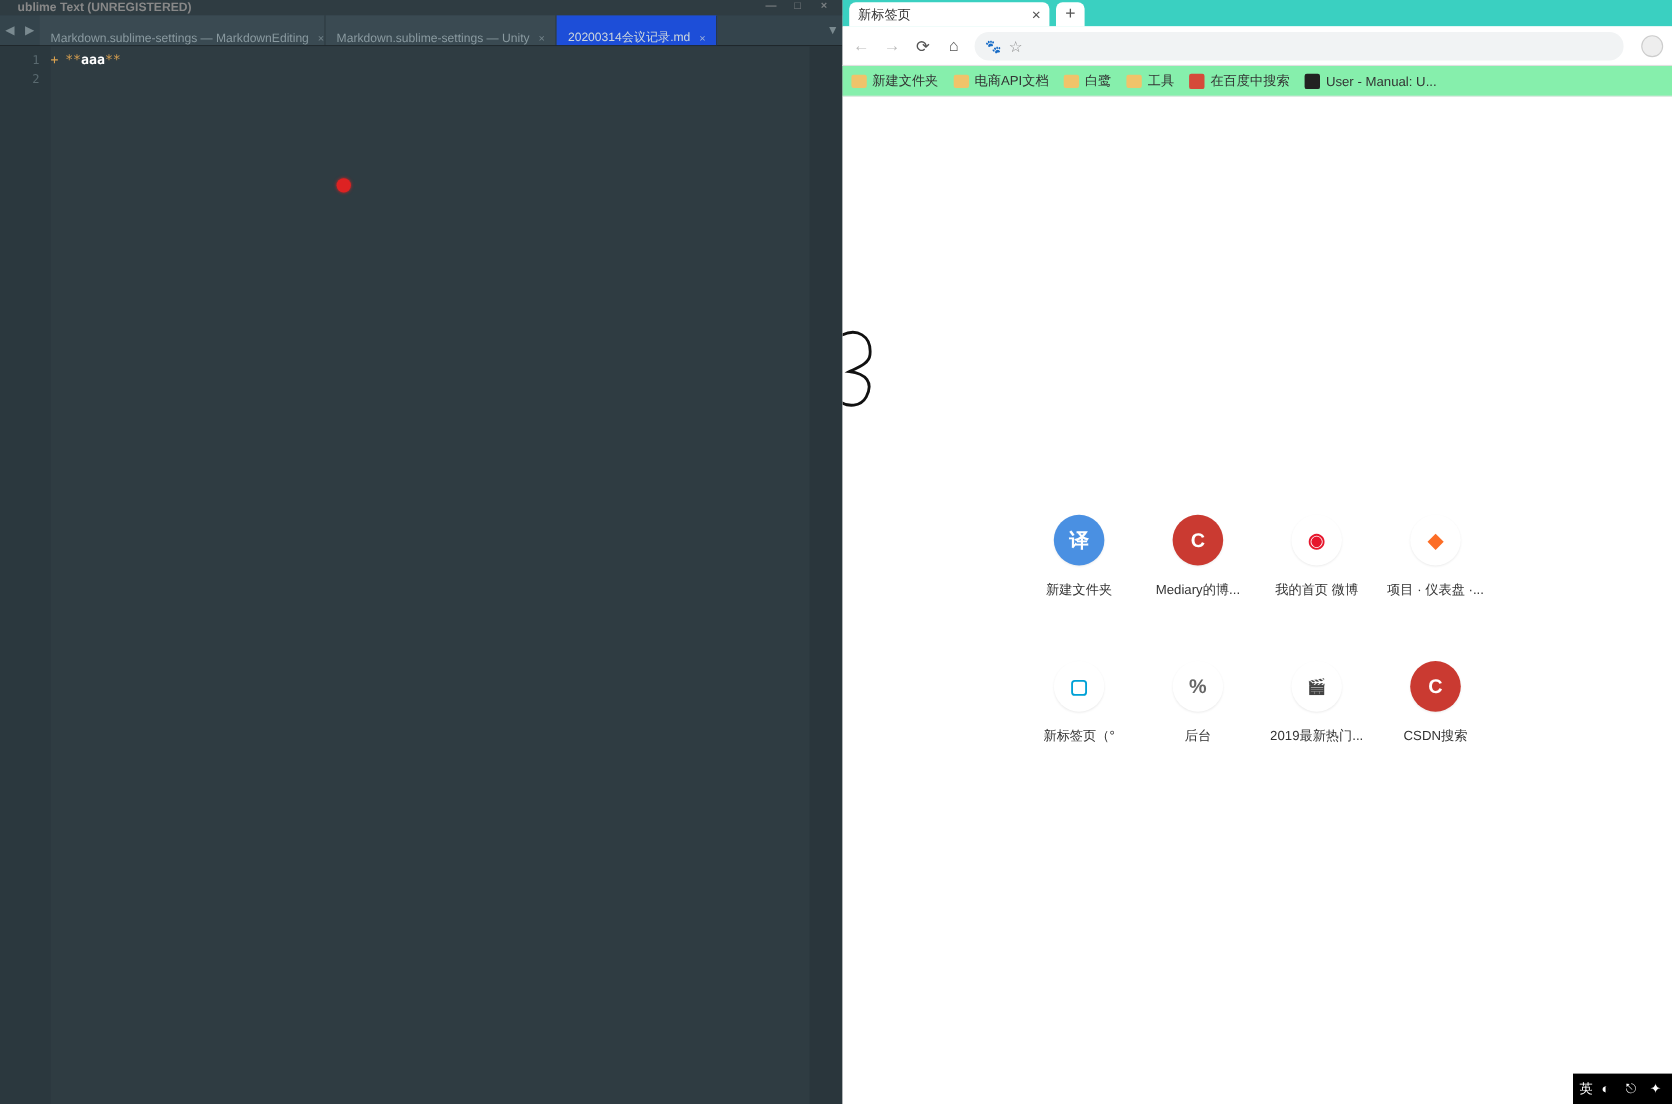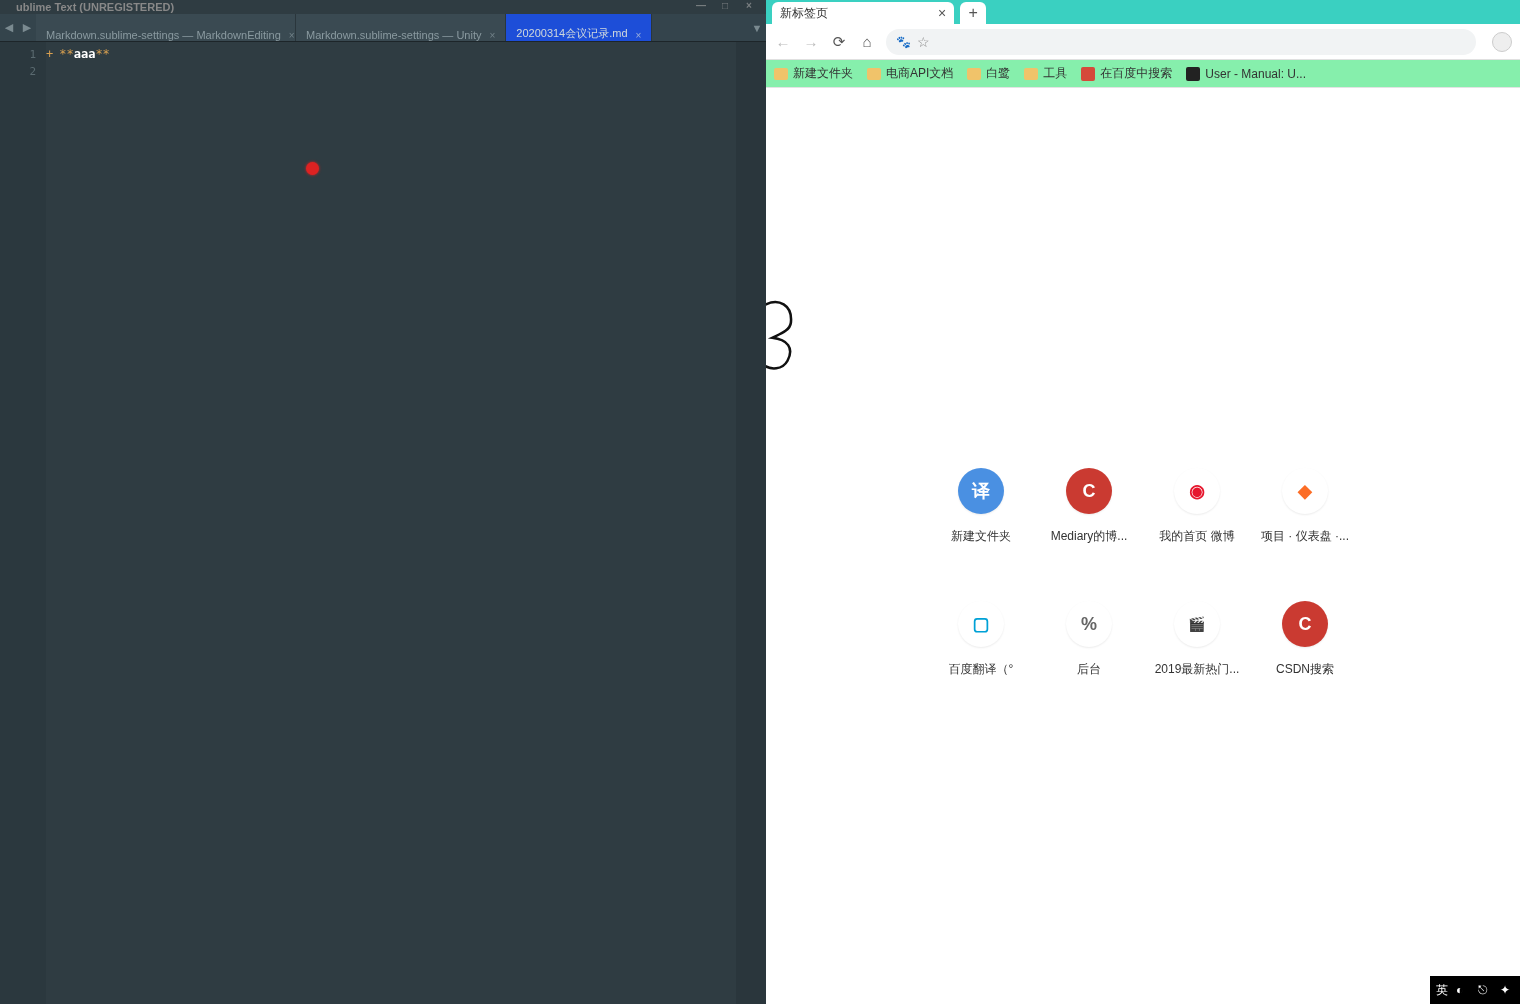--- a/index.html
+++ b/index.html
@@ -385,21 +385,21 @@
       <div class="tile">
         <div class="tile-ic ic-weibo">◉</div>
         <div class="tile-label">我的首页 微博</div>
       </div>
       <div class="tile">
         <div class="tile-ic ic-gitlab">◆</div>
         <div class="tile-label">项目 · 仪表盘 ·...</div>
       </div>
       <div class="tile">
         <div class="tile-ic ic-bili">▢</div>
-        <div class="tile-label">百度翻译（°</div>
+        <div class="tile-label">新标签页（°</div>
       </div>
       <div class="tile">
         <div class="tile-ic ic-num">%</div>
         <div class="tile-label">后台</div>
       </div>
       <div class="tile">
         <div class="tile-ic ic-clap">🎬</div>
         <div class="tile-label">2019最新热门...</div>
       </div>
       <div class="tile">

